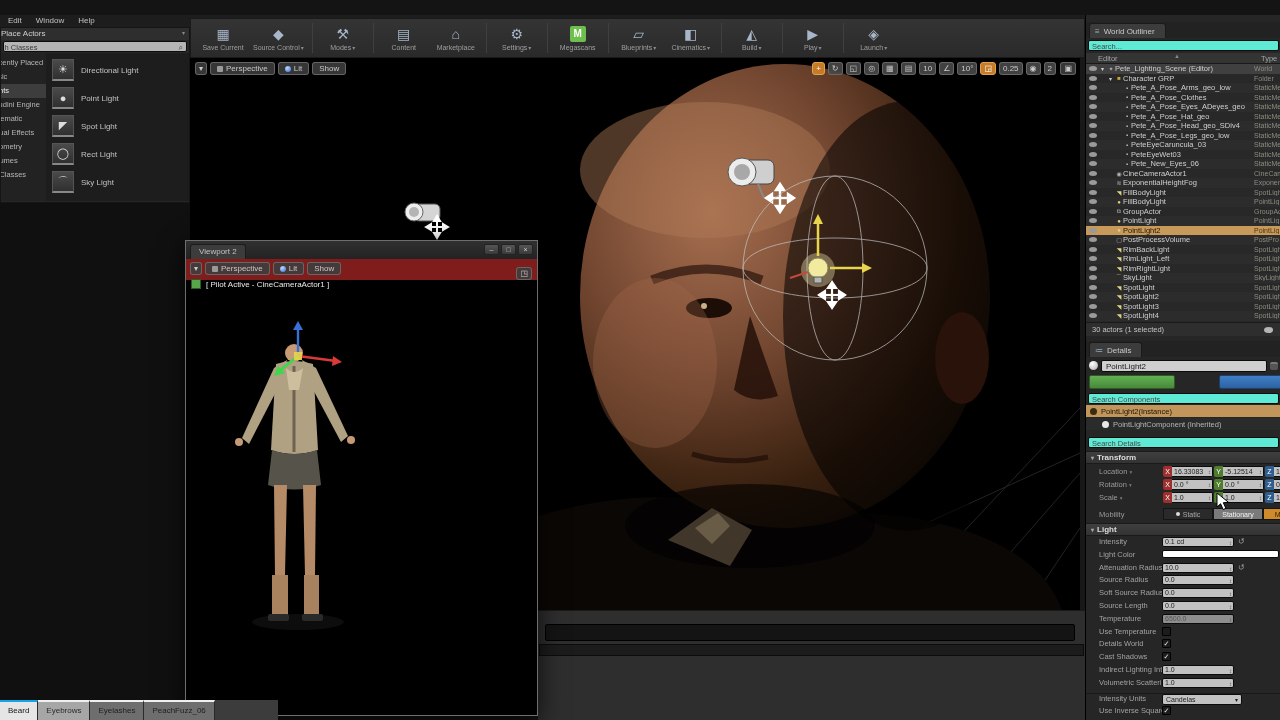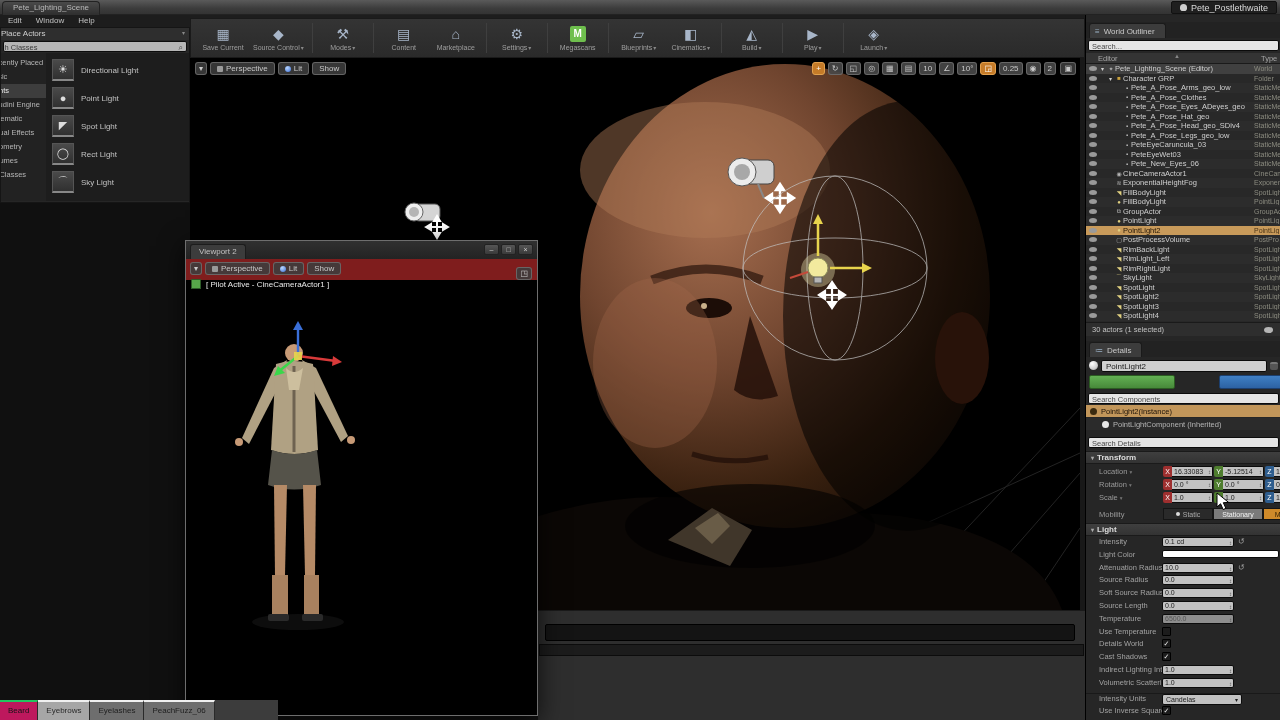--- a/index.html
+++ b/index.html
@@ -67,21 +67,21 @@
   
   #bottom-strip { left:538px; top:610px; width:547px; height:110px; background:#2e2e2e; border-top:1px solid #1a1a1a; }
   #bs-bar1 { left:7px; top:13px; width:530px; height:17px; background:#141414; border:1px solid #000;
     border-radius:2px; position:absolute; }
   #bs-bar2 { left:1px; top:33px; width:545px; height:12px; background:#1c1c1c; border:1px solid #0c0c0c; position:absolute; }
 
   
   #bottom-tabs { left:0; top:700px; width:278px; height:20px; background:#3c3c3c; display:flex; z-index:40; }
   .btab { height:20px; padding:4px 8px 0 8px; font-size:8px; color:#1e1e1e; background:#6e6e6e;
     border-right:1px solid #2a2a2a; border-top:2px solid #f0f0f0; white-space:nowrap; }
-  .btab.first { background:#be185d; color:#151515; border-top:2px solid #22c55e; }
+  .btab.first { background:#e5e5e5; color:#151515; border-top:2px solid #0ea5e9; }
   .btab.sel { background:#a6a6a6; color:#2a2a2a; }
 
   
   #vp2 { left:185px; top:240px; width:353px; height:476px; background:#7f1d1d; border:1px solid #6e6e6e;
     box-shadow:0 6px 24px rgba(0,0,0,.75); z-index:30; }
   #vp2-titlebar { position:absolute; left:0; top:0; width:100%; height:18px; background:linear-gradient(#303030,#232323); }
   #vp2-tab { position:absolute; left:4px; top:3px; height:15px; padding:2px 8px 0 8px; background:#3c3c3c;
     border:1px solid #1c1c1c; border-bottom:none; border-radius:3px 3px 0 0; color:#c2c2c2; font-size:8px; }
   #vp2-winbtns { position:absolute; right:4px; top:3px; display:flex; gap:2px; }
   .winbtn { width:15px; height:11px; background:linear-gradient(#555,#3a3a3a); border:1px solid #222;
@@ -94,21 +94,21 @@
 
   
   #right-panel { left:1085px; top:15px; width:195px; height:705px; background:#262626; border-left:1px solid #000;
     overflow:hidden; }
   .rp { position:absolute; }
   #wo-tabrow { left:0; top:7px; width:195px; height:16px; background:#222; }
   .panel-tab { position:absolute; left:3px; top:1px; height:15px; display:flex; align-items:center; gap:4px;
     background:#3c3c3c; border:1px solid #1a1a1a; border-bottom:none; border-radius:3px 3px 0 0; padding:0 10px 0 5px;
     color:#c9c9c9; font-size:8px; }
   .ticon { color:#9ab0c4; font-size:8px; }
-  .searchbox { background:#e5e5e5; border:1px solid #0b0b0b; border-radius:2px; color:#4a4a4a; font-size:7.5px;
+  .searchbox { background:#5eead4; border:1px solid #0b0b0b; border-radius:2px; color:#4a4a4a; font-size:7.5px;
     padding:1px 3px; height:11px; overflow:hidden; white-space:nowrap; }
   #wo-search { left:2px; top:25px; width:191px; }
   #wo-header { left:0; top:38px; width:195px; height:11px; background:#343434; border-bottom:1px solid #1a1a1a;
     color:#a5a5a5; font-size:7.5px; }
   #wo-header .hl { position:absolute; left:12px; top:1px; }
   #wo-header .hs { position:absolute; left:88px; top:0; color:#888; font-size:6px; }
   #wo-header .ht { position:absolute; left:168px; top:1px;margin-left:7px; }
   #wo-rows { left:0; top:49px; width:195px; height:258px; overflow:hidden; background:#282828; }
   .wo-row { position:relative; height:9.5px; display:flex; align-items:center; }
   .wo-row:nth-child(odd){ background:#2c2c2c; }
@@ -183,27 +183,20 @@
   .li-div { height:3px; border-bottom:1px solid #191919; }
 
   
   #cursor { left:1216px; top:492px; z-index:60; }
 </style>
 </head>
 <body>
 
 <div id="stage">
 
-  <div id="titlebar" class="abs">
-    <div id="title-tab" class="abs">Pete_Lighting_Scene</div>
-    <div id="proj-chip" class="abs">
-      <span class="paw"></span>
-      <span>Pete_Postlethwaite</span>
-    </div>
-  </div>
 
   <div id="menubar" class="abs">
       <span class="menu-item">Edit</span>
       <span class="menu-item">Window</span>
       <span class="menu-item">Help</span>
     </div>
 
   <div id="place-actors" class="abs">
     <div id="pa-header">
       <span id="pa-title">Place Actors</span>

